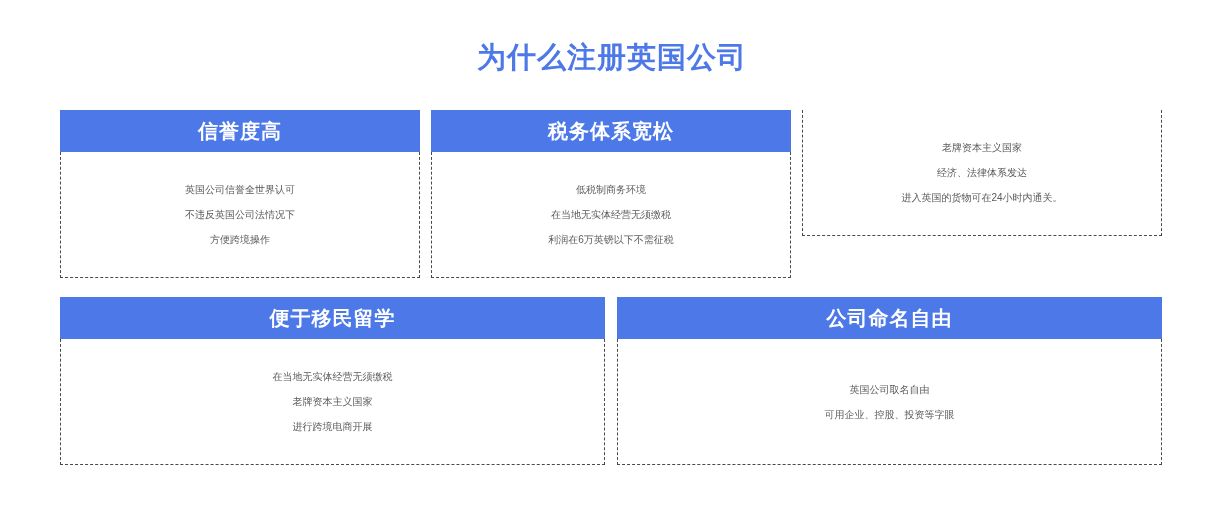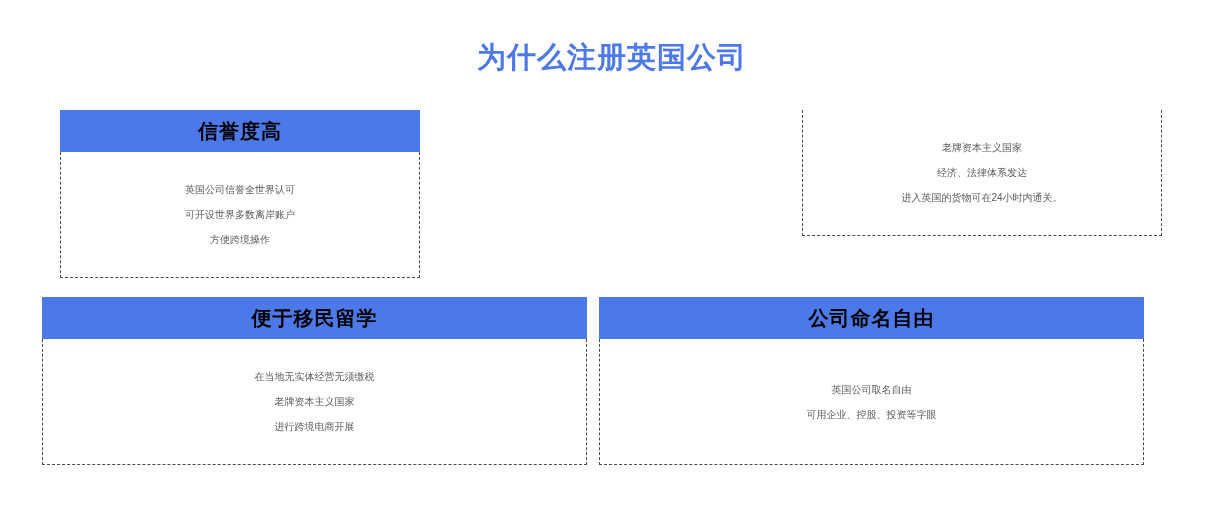--- a/index.html
+++ b/index.html
@@ -38,39 +38,39 @@
     position: absolute;
     display: flex;
   }
   .row-top {
     left: 60px;
     top: 110px;
     width: 1102px;
     justify-content: space-between;
   }
   .row-bottom {
-    left: 42px;
+    left: 60px;
     top: 297px;
     width: 1102px;
     justify-content: space-between;
     align-items: flex-end;
   }
 
   .card {
     display: flex;
     flex-direction: column;
     box-sizing: border-box;
   }
   .card-w3 { width: 360px; }
   .card-w2 { width: 545px; }
 
   .card-head {
     height: 42px;
     background: #4c78e8;
-    color: #000000;
+    color: #ffffff;
     font-size: 20px;
     font-weight: bold;
     letter-spacing: 1px;
     display: flex;
     align-items: center;
     justify-content: center;
     box-sizing: border-box;
   }
 
   .card-body {
@@ -100,25 +100,33 @@
 <div class="page">
 
   <div class="page-title">为什么注册英国公司</div>
 
   <div class="row row-top">
 
     <div class="card card-w3">
       <div class="card-head">信誉度高</div>
       <div class="card-body body-h-top">
         <div class="line">英国公司信誉全世界认可</div>
-        <div class="line">可开设世界多数离岸账户</div>
+        <div class="line">不违反英国公司法情况下</div>
         <div class="line">方便跨境操作</div>
       </div>
     </div>
 
+    <div class="card card-w3">
+      <div class="card-head">税务体系宽松</div>
+      <div class="card-body body-h-top">
+        <div class="line">低税制商务环境</div>
+        <div class="line">在当地无实体经营无须缴税</div>
+        <div class="line">利润在6万英镑以下不需征税</div>
+      </div>
+    </div>
 
     <div class="card card-w3">
       <div class="card-body body-h-top">
         <div class="line">老牌资本主义国家</div>
         <div class="line">经济、法律体系发达</div>
         <div class="line">进入英国的货物可在24小时内通关。</div>
       </div>
     </div>
 
   </div>

